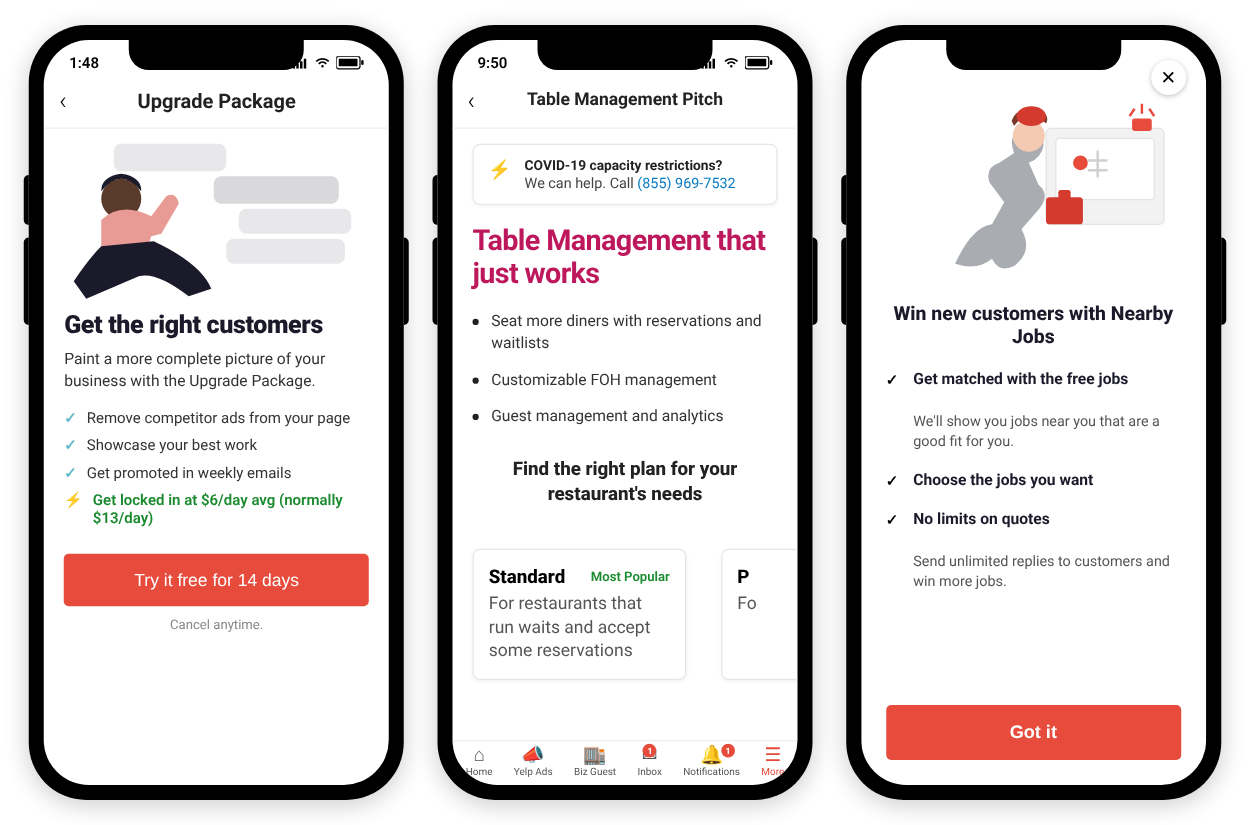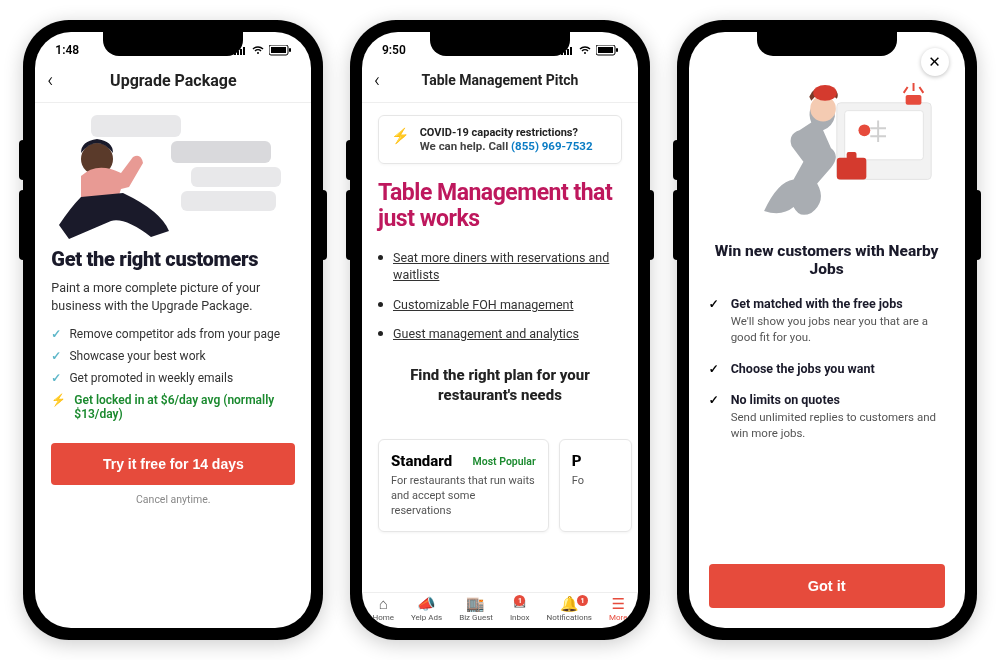--- a/index.html
+++ b/index.html
@@ -77,46 +77,46 @@
   
   .illu1 { height:130px; position:relative; margin:8px 0 6px; }
   .h-big { font-weight:900; font-size:20px; color:#1a1a2a; margin-bottom:8px; letter-spacing:-.3px;}
   .sub { font-size:12.5px; color:#333; line-height:1.45; margin-bottom:12px;}
   .feat { display:flex; gap:8px; font-size:12px; color:#333; margin-bottom:8px; align-items:flex-start;}
   .feat .chk { color:#5eb7c9; font-weight:700; flex-shrink:0;}
   .feat.green { color:#1b8a2f; font-weight:600;}
   .feat.green .chk { color:#1b8a2f;}
   .cta {
     background:#e64b3c; color:#fff; border:none; width:100%;
-    padding:13px; font-size:14px; font-weight:700; border-radius:4px;
+    padding:13px; font-size:14px; font-weight:400; border-radius:4px;
     margin-top:14px; cursor:pointer;
   }
   .cancel-note { text-align:center; font-size:10.5px; color:#888; margin-top:8px;}
 
   
   .covid {
     border:1px solid #e6e6e6; border-radius:6px; padding:10px 12px;
     margin:12px 0 16px; display:flex; gap:10px; align-items:flex-start;
     box-shadow:0 1px 3px rgba(0,0,0,.04);
   }
   .covid .bolt { color:#1b8a2f; font-size:15px; margin-top:1px;}
   .covid .ct { font-size:11px; font-weight:700; color:#222;}
-  .covid .cs { font-size:11.5px; color:#444;font-weight:bold;}
+  .covid .cs { font-size:11.5px; color:#444;}
   .covid .phone-num { color:#0a7cc4;}
   .h-huge { font-weight:700; font-size:23px; color:#be185d; line-height:1.15; letter-spacing:-.5px;}
   .bullets { margin:16px 0 22px; }
-  .bullets .b { display:flex; gap:10px; font-size:12.5px; color:#333; margin-bottom:12px; line-height:1.4;text-decoration:underline;}
+  .bullets .b { display:flex; gap:10px; font-size:12.5px; color:#333; margin-bottom:12px; line-height:1.4;}
   .bullets .dot { width:5px;height:5px;background:#222;border-radius:50%; margin-top:6px; flex-shrink:0;}
   .plan-h { text-align:center; font-weight:800; font-size:15px; color:#222; margin-bottom:14px; line-height:1.35;}
-  .plan-cards { display:flex; gap:10px;margin-top:34px; }
+  .plan-cards { display:flex; gap:28px;margin-top:34px; }
   .plan-card { flex:0 0 70%; border:1px solid #e6e6e6; border-radius:6px; padding:12px; box-shadow:0 1px 3px rgba(0,0,0,.05);}
   .plan-card .row1 { display:flex; justify-content:space-between; align-items:center;}
   .plan-name { font-weight:800; font-size:15px;}
   .plan-tag { font-size:10.5px; color:#1b8a2f; font-weight:600;}
-  .plan-desc { font-size:11px; color:#555; margin-top:4px; line-height:1.35;}
+  .plan-desc { font-size:14px; color:#555; margin-top:4px; line-height:1.35;}
   .tabbar {
     display:flex; justify-content:space-around; align-items:flex-end;
     border-top:1px solid #eee; padding:4px 2px 6px;
   }
   .tab { display:flex; flex-direction:column; align-items:center; gap:1px; font-size:8px; color:#555; cursor:pointer; position:relative;}
   .tab.active { color:#e64b3c;}
   .tab .ico { font-size:15px; line-height:1;}
   .tab .badge {
     position:absolute; top:-2px; right:4px;
     background:#e64b3c; color:#fff; font-size:7px; font-weight:700;
@@ -130,21 +130,21 @@
     width:28px;height:28px;border-radius:50%;
     background:#fff; box-shadow:0 1px 4px rgba(0,0,0,.25);
     display:flex;align-items:center;justify-content:center;
     font-size:15px; cursor:pointer; z-index:6;
   }
   .illu3 { height:170px; margin:30px 0 10px; position:relative;}
   .h3 { font-weight:800; font-size:15.5px; text-align:center; color:#1a1a2a; margin-bottom:18px;}
   .item3 { margin-bottom:16px; padding-left:22px; position:relative;}
   .item3::before { content:"✓"; position:absolute; left:0; top:1px; font-size:12px; font-weight:700;}
   .item3 .t { font-weight:700; font-size:12.5px; color:#1a1a2a;}
-  .item3 .d { font-size:11.5px; color:#555; line-height:1.4; margin-top:2px;}
+  .item3 .d { font-size:11.5px; color:#555; line-height:1.4; margin-top:18px;}
   .gotit {
     background:#e64b3c; color:#fff; border:none; width:calc(100% - 40px);
     margin:0 20px 20px; padding:14px; font-size:14.5px; font-weight:700;
     border-radius:4px; cursor:pointer;
   }
   .screen3 .screen { background:#fafafa; }
   .screen3 .card {
     background:#fff; margin:0; flex:1; display:flex; flex-direction:column;
   }
 

